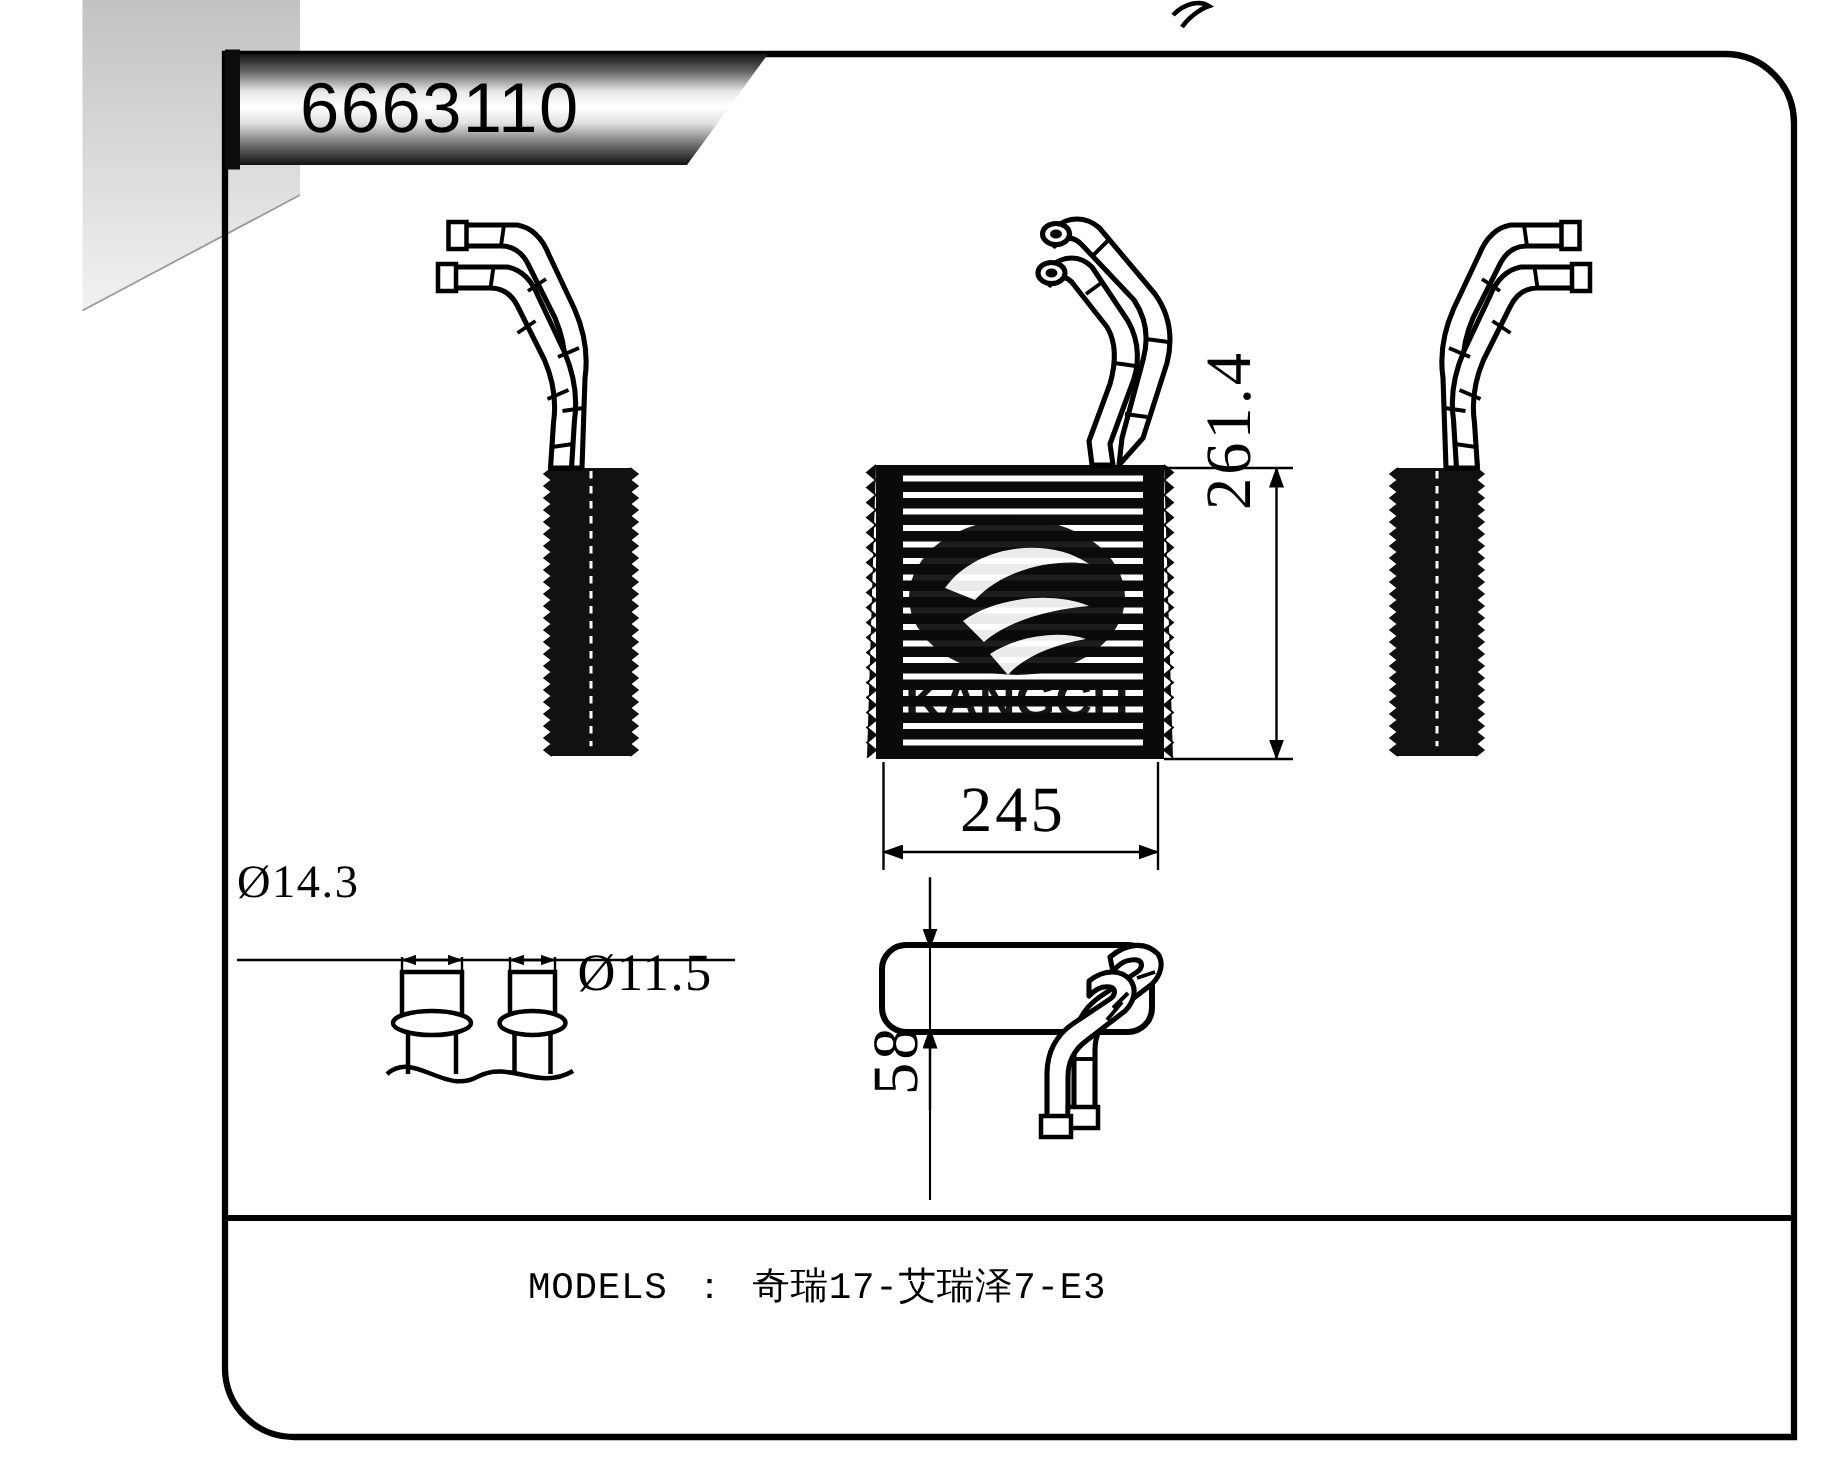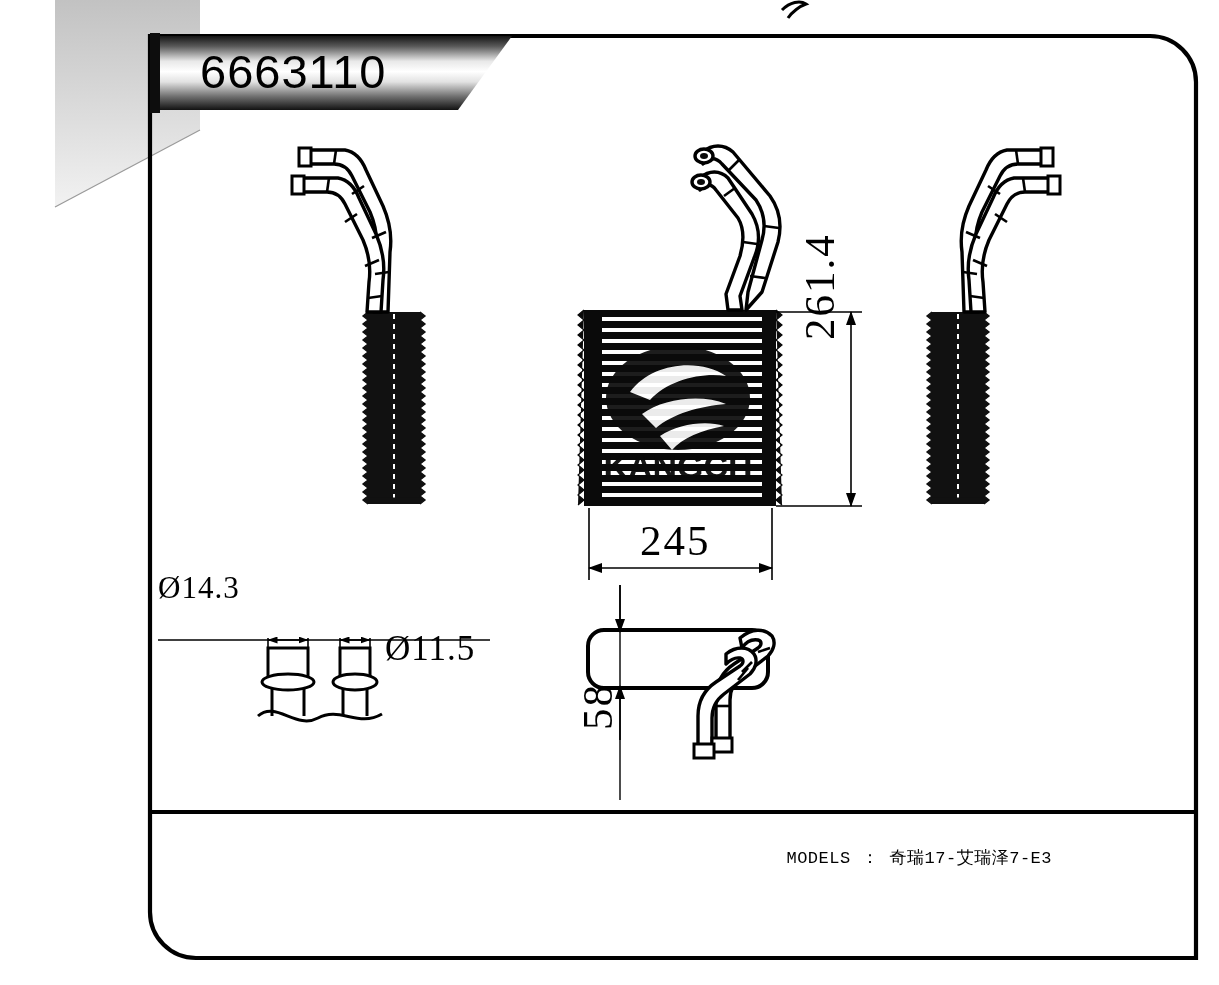--- a/index.html
+++ b/index.html
@@ -36,26 +36,25 @@
     white-space: nowrap;
   }
   .spec-block {
     position: absolute;
     left: 352px;
     top: 840px;
     width: 700px;
   }
   .spec-line {
     font-family: "Liberation Mono", "DejaVu Sans Mono", monospace;
-    font-size: 17px;
+    font-size: 25px;
     color: #000000;
     line-height: 37px;
     white-space: nowrap;
     letter-spacing: 0.5px;
-    text-align: right;
   }
   .dim-label {
     position: absolute;
     font-family: "Liberation Serif", "DejaVu Serif", serif;
     color: #000000;
     white-space: nowrap;
   }
   #dim-245 {
     left: 640px;
     top: 516px;

